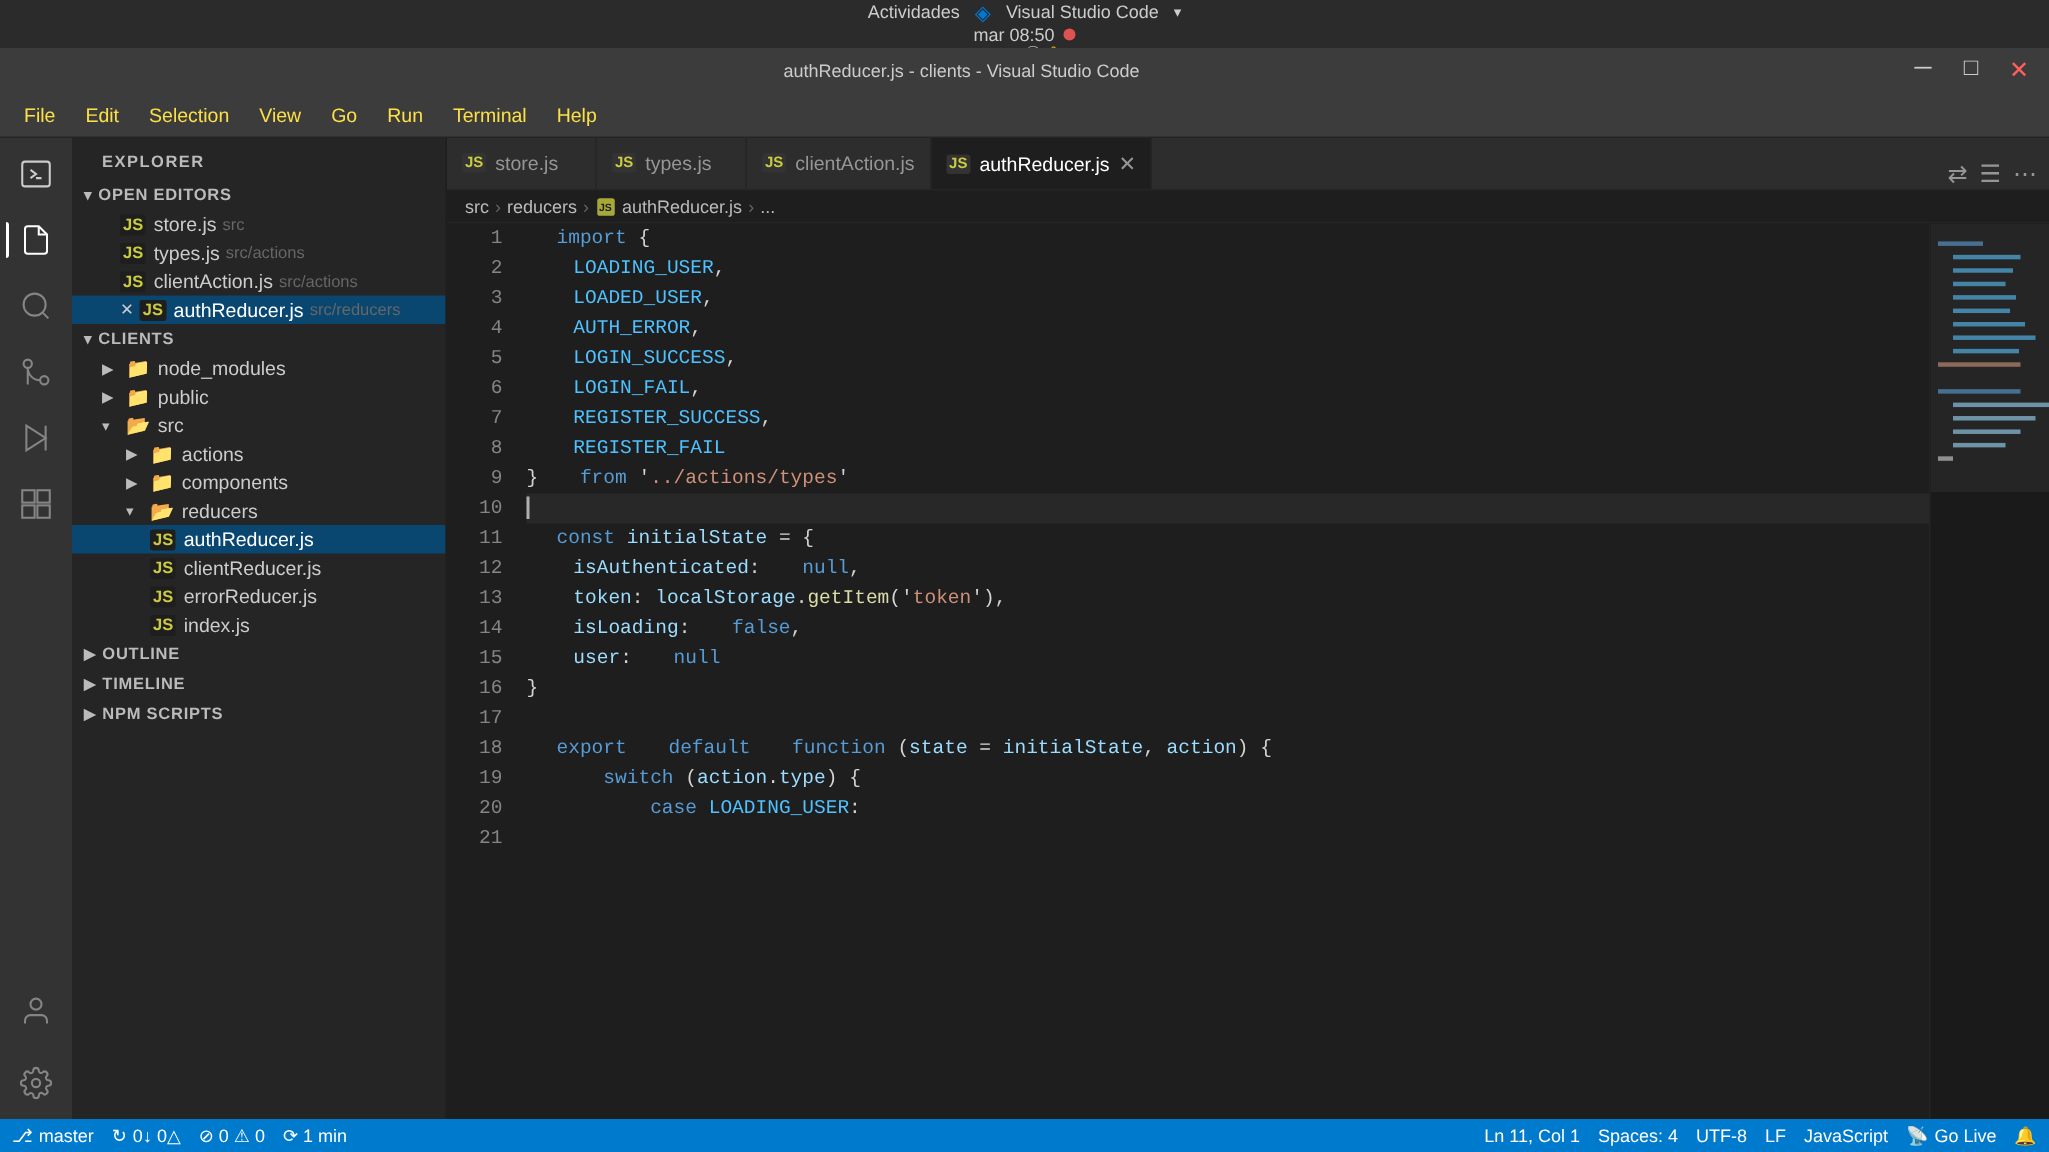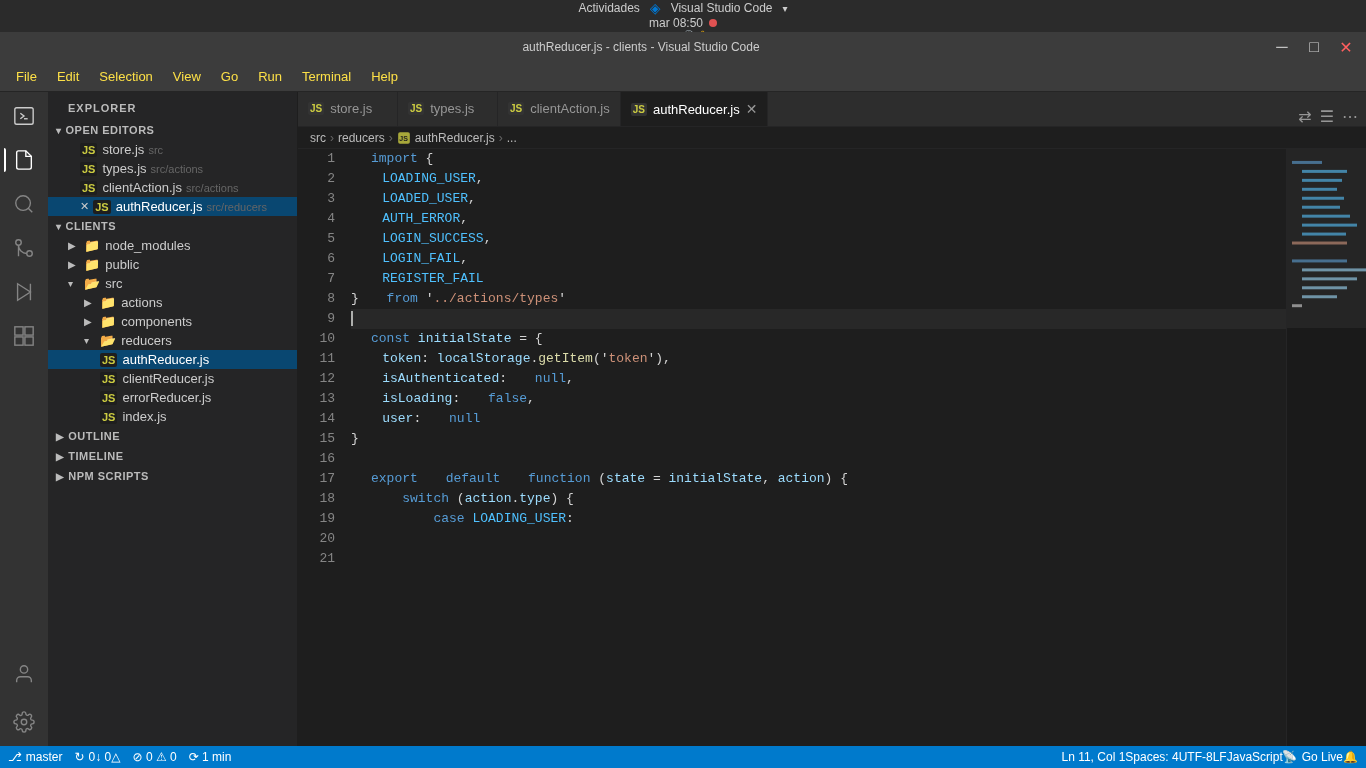--- a/index.html
+++ b/index.html
@@ -272,21 +272,21 @@
       background: #007acc;
       display: flex;
       align-items: center;
       justify-content: space-between;
       padding: 0 8px;
       font-size: 12px;
       color: #fff;
       flex-shrink: 0;
     }
     .status-left { display: flex; align-items: center; gap: 12px; }
-    .status-right { display: flex; align-items: center; }
+    .status-right { display: flex; align-items: center; gap: 12px; }
     .status-item { display: flex; align-items: center; gap: 4px; cursor: pointer; }
   </style>
 </head>
 <body>
 
 <div class="os-bar">
   <div class="os-bar-left">
     <span>Actividades</span>
     <span style="color:#0078d4; font-size:14px;">◈</span>
     <span>Visual Studio Code</span>
@@ -559,26 +559,27 @@
           <div class="line-num">20</div>
           <div class="line-num">21</div>
         </div>
         <div class="code-content">
           <div class="code-line"><span class="kw">import</span><span class="punc"> {</span></div>
           <div class="code-line"><span class="enum-val">    LOADING_USER</span><span class="punc">,</span></div>
           <div class="code-line"><span class="enum-val">    LOADED_USER</span><span class="punc">,</span></div>
           <div class="code-line"><span class="enum-val">    AUTH_ERROR</span><span class="punc">,</span></div>
           <div class="code-line"><span class="enum-val">    LOGIN_SUCCESS</span><span class="punc">,</span></div>
           <div class="code-line"><span class="enum-val">    LOGIN_FAIL</span><span class="punc">,</span></div>
+          <div class="code-line"><span class="enum-val">    REGISTER_SUCCESS</span><span class="punc">,</span></div>
           <div class="code-line"><span class="enum-val">    REGISTER_FAIL</span></div>
           <div class="code-line"><span class="punc">} </span><span class="kw">from</span><span class="punc"> '</span><span class="str">../actions/types</span><span class="punc">'</span></div>
           <div class="code-line cursor-line"><span style="border-left:2px solid #aeafad; margin-left:0;">&nbsp;</span></div>
           <div class="code-line"><span class="kw">const</span><span class="punc"> </span><span class="var">initialState</span><span class="op"> = {</span></div>
+          <div class="code-line"><span class="prop">    isAuthenticated</span><span class="op">: </span><span class="kw">null</span><span class="punc">,</span></div>
           <div class="code-line"><span class="prop">    token</span><span class="op">: </span><span class="var">localStorage</span><span class="op">.</span><span class="fn">getItem</span><span class="punc">('</span><span class="str">token</span><span class="punc">'),</span></div>
-          <div class="code-line"><span class="prop">    isAuthenticated</span><span class="op">: </span><span class="kw">null</span><span class="punc">,</span></div>
           <div class="code-line"><span class="prop">    isLoading</span><span class="op">: </span><span class="kw">false</span><span class="punc">,</span></div>
           <div class="code-line"><span class="prop">    user</span><span class="op">: </span><span class="kw">null</span></div>
           <div class="code-line"><span class="punc">}</span></div>
           <div class="code-line">&nbsp;</div>
           <div class="code-line"><span class="kw">export</span><span class="punc"> </span><span class="kw">default</span><span class="punc"> </span><span class="kw">function</span><span class="punc"> (</span><span class="var">state</span><span class="op"> = </span><span class="var">initialState</span><span class="punc">, </span><span class="var">action</span><span class="punc">) {</span></div>
           <div class="code-line"><span class="punc">    </span><span class="kw">switch</span><span class="punc"> (</span><span class="var">action</span><span class="op">.</span><span class="prop">type</span><span class="punc">) {</span></div>
           <div class="code-line"><span class="punc">        </span><span class="kw">case</span><span class="punc"> </span><span class="enum-val">LOADING_USER</span><span class="punc">:</span></div>
         </div>
       </div>
 

